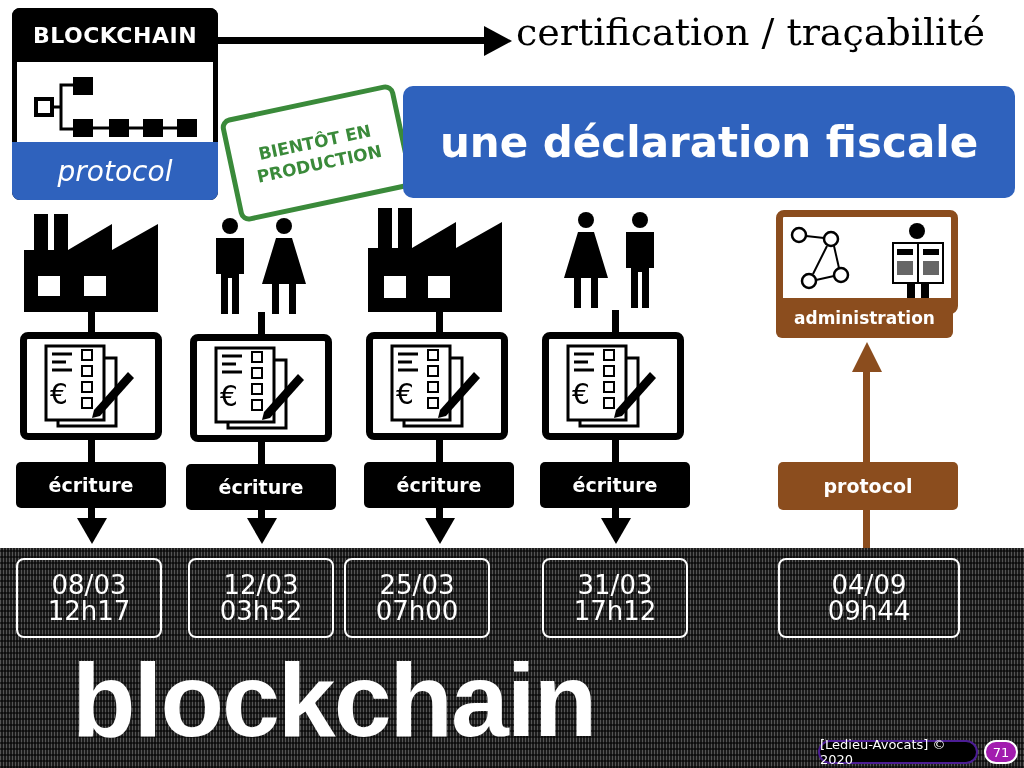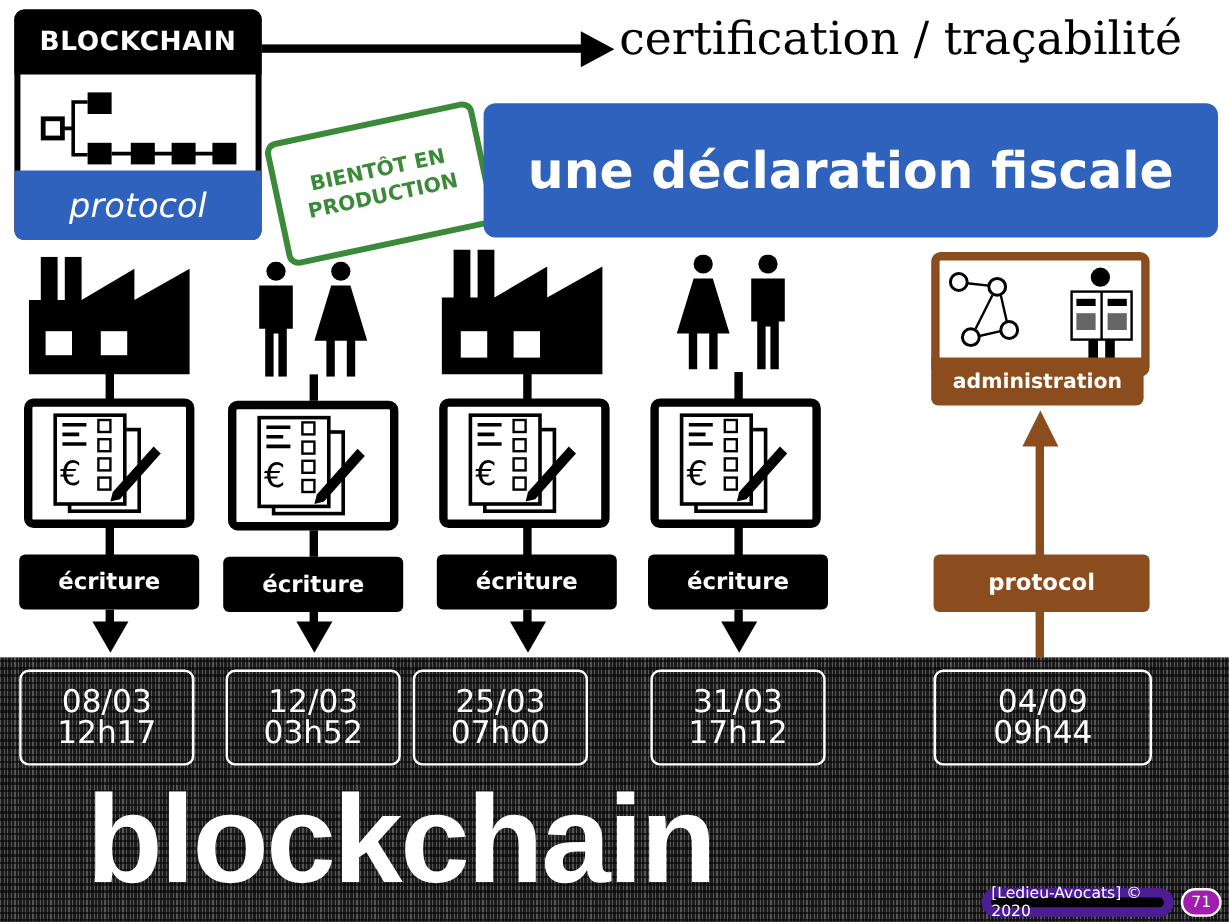--- a/index.html
+++ b/index.html
@@ -18,21 +18,21 @@
   .vline{position:absolute;width:7px;background:#000;}
   .label{position:absolute;width:150px;height:46px;background:#000;border-radius:5px;color:#fff;font-weight:bold;font-size:19px;display:flex;align-items:center;justify-content:center;}
   .down-head{position:absolute;width:0;height:0;border-left:15px solid transparent;border-right:15px solid transparent;border-top:26px solid #000;}
   
   #band{left:0;top:548px;width:1024px;height:220px;background:
     repeating-linear-gradient(90deg,#555 0 1px,#1c1c1c 1px 3px),
     #222;}
   #band::after{content:"";position:absolute;inset:0;background:repeating-linear-gradient(0deg,rgba(0,0,0,0.55) 0 2px,rgba(0,0,0,0) 2px 6px);}
   .date{position:absolute;top:558px;width:146px;height:80px;border:2px solid #fff;border-radius:8px;box-sizing:border-box;color:#fff;font-weight:normal;font-size:26px;line-height:26px;display:flex;flex-direction:column;align-items:center;justify-content:center;z-index:2;}
   #big-word{left:72px;top:648px;font-family:"Liberation Sans",sans-serif;font-weight:bold;font-size:104px;color:#fff;z-index:2;line-height:104px;letter-spacing:-2px;}
-  #footer-copy{left:818px;top:740px;width:160px;height:24px;border:8px solid #4c1d95;border-radius:12px;background:#000;color:#fff;font-size:13px;display:flex;align-items:center;justify-content:center;z-index:2;box-sizing:border-box;}
+  #footer-copy{left:818px;top:740px;width:160px;height:24px;border:2px solid #4c1d95;border-radius:12px;background:#000;color:#fff;font-size:13px;display:flex;align-items:center;justify-content:center;z-index:2;box-sizing:border-box;}
   #footer-page{left:984px;top:740px;width:34px;height:24px;border:2px solid #fff;border-radius:12px;background:#a21caf;color:#fff;font-size:13px;display:flex;align-items:center;justify-content:center;z-index:2;box-sizing:border-box;}
   
   #admin-frame{left:776px;top:210px;width:182px;height:104px;border:7px solid #8b4d1e;border-radius:8px;box-sizing:border-box;background:#fff;}
   #admin-label{left:776px;top:298px;width:177px;height:40px;background:#8b4d1e;border-radius:0 0 6px 6px;color:#fff;font-weight:bold;font-size:17px;display:flex;align-items:center;justify-content:center;}
   #admin-line{left:863px;top:368px;width:7px;height:180px;background:#8b4d1e;}
   #admin-head{left:852px;top:342px;width:0;height:0;border-left:15px solid transparent;border-right:15px solid transparent;border-bottom:30px solid #8b4d1e;}
   #lecture{left:778px;top:462px;width:180px;height:48px;background:#8b4d1e;border-radius:5px;color:#fff;font-weight:bold;font-size:19px;display:flex;align-items:center;justify-content:center;}
 </style>
 </head>
 <body>

